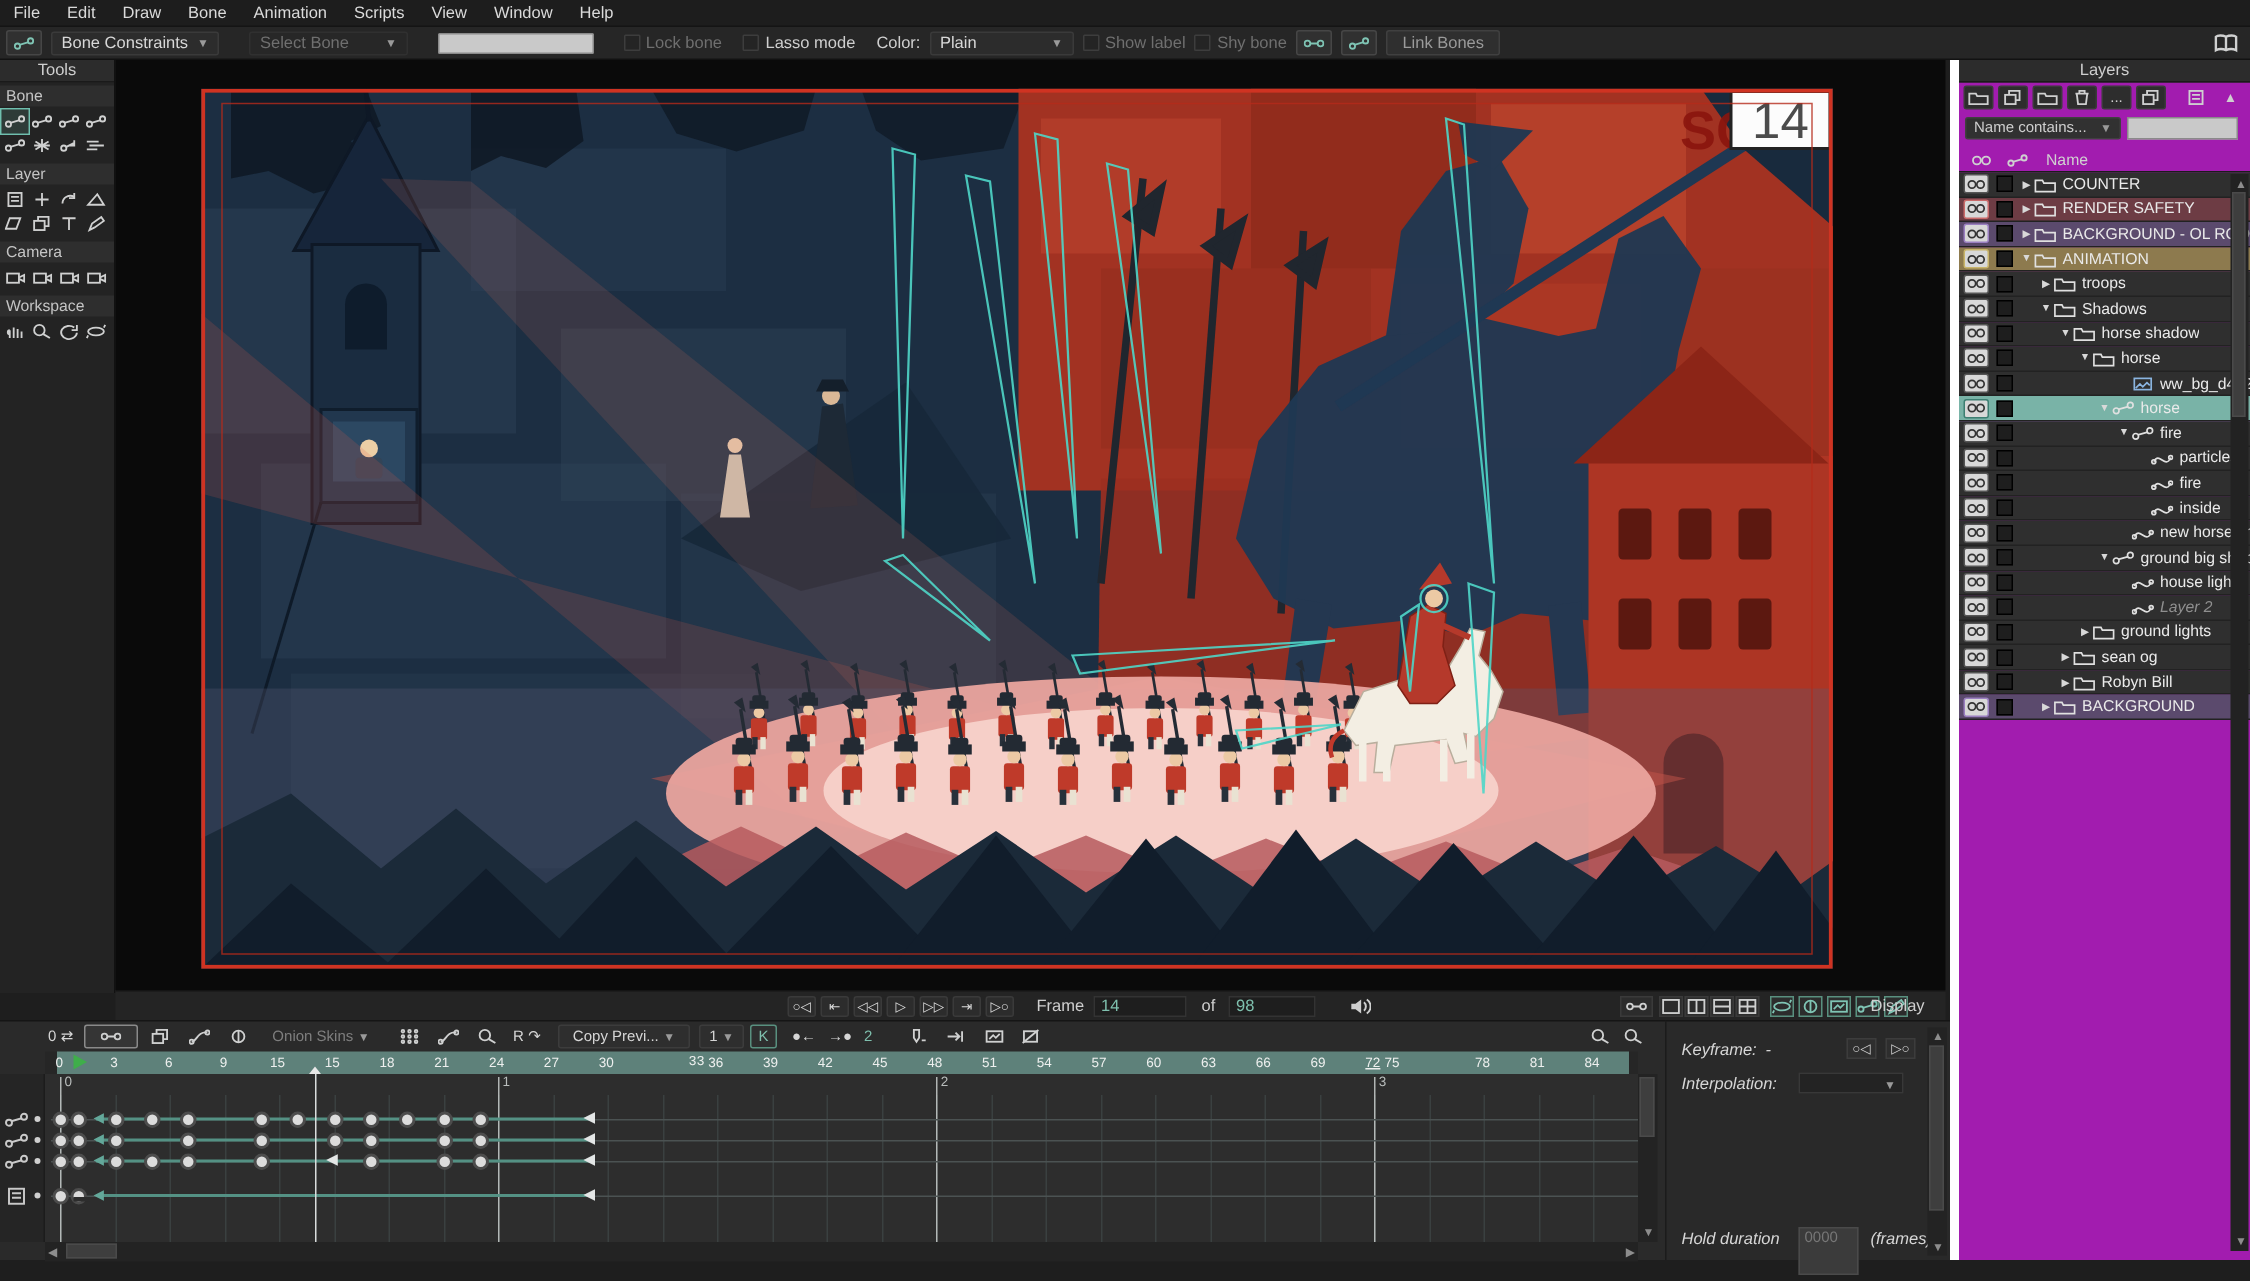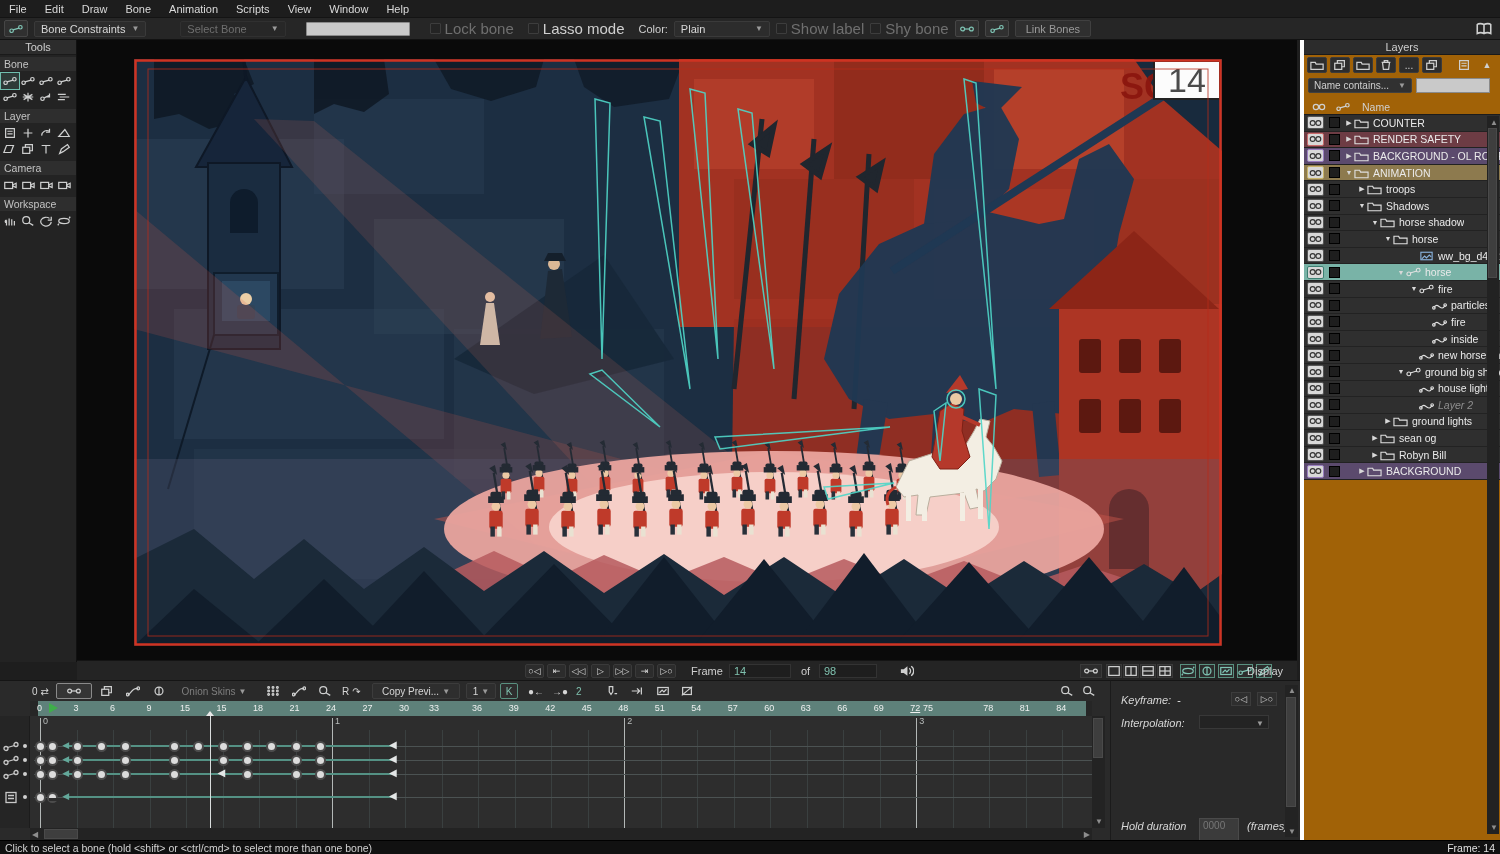--- a/index.html
+++ b/index.html
@@ -7,21 +7,21 @@
   #app { position:relative; width:1500px; height:854px; background:#1e1e1e; color:#d6d6d6; }
 
   
   #menubar { position:absolute; left:0; top:0; width:1500px; height:18px; background:#1d1d1d; border-bottom:1px solid #141414; display:flex; align-items:center; }
   .menu-item { padding:0 9px; font-size:11px; color:#dadada; line-height:18px; cursor:default; }
   #toolbar { position:absolute; left:0; top:18px; width:1500px; height:22px; background:#262626; border-bottom:1px solid #121212; display:flex; align-items:center; gap:6px; padding:0 4px; }
   .tdrop { height:16px; display:flex; align-items:center; gap:6px; padding:0 6px; font-size:11px; color:#d8d8d8; background:#2c2c2c; border:1px solid #3a3a3a; border-radius:2px; }
   .tdrop.dis { color:#6f6f6f; background:#272727; border-color:#303030; }
   .tcaret { font-size:8px; color:#9a9a9a; }
   .tinput { width:104px; height:14px; background:#c9c9c9; border:1px solid #8a8a8a; border-radius:1px; }
-  .tcheck { display:flex; align-items:center; gap:4px; font-size:15px; color:#cfcfcf; }
+  .tcheck { display:flex; align-items:center; gap:4px; font-size:11px; color:#cfcfcf; }
   .tcheck.dis { color:#6f6f6f; }
   .cbox { width:11px; height:11px; background:#242424; border:1px solid #3d3d3d; border-radius:1px; }
   .tlabel { font-size:11px; color:#cfcfcf; }
   .ibtn { width:24px; height:17px; display:flex; align-items:center; justify-content:center; background:#303030; border:1px solid #464646; border-radius:2px; }
   .btn { height:17px; padding:0 10px; font-size:11px; color:#cfcfcf; background:#2f2f2f; border:1px solid #404040; border-radius:2px; display:flex; align-items:center; }
   .spacer { flex:1; }
 
   
   #toolspanel { position:absolute; left:0; top:40px; width:77px; height:622px; background:#232323; border-right:1px solid #111; }
   .panel-title { height:15px; background:#2c2c2c; font-size:11px; color:#cfcfcf; text-align:center; line-height:15px; border-bottom:1px solid #1a1a1a; }
@@ -73,21 +73,21 @@
   .sarrow { position:absolute; color:#8d8d8d; font-size:8px; text-align:center; }
 
   
   #keypanel { position:absolute; left:1110px; top:680px; width:190px; height:160px; background:#292929; border-left:1px solid #1b1b1b; border-top:1px solid #151515; }
   .klabel { position:absolute; font-size:11px; color:#d6d6d6;font-style:italic; }
   .kbtn { position:absolute; width:20px; height:14px; background:#2e2e2e; border:1px solid #3c3c3c; color:#cfcfcf; font-size:9px; text-align:center; line-height:12px; }
   .kdrop { position:absolute; width:70px; height:14px; background:#232323; border:1px solid #383838; }
   .kinput { position:absolute; width:40px; height:32px; background:#3b3b3b; border:1px solid #4a4a4a; color:#777; font-size:10px; padding:0 3px; line-height:13px; }
 
   
-  #layers { position:absolute; left:1300px; top:40px; width:200px; height:800px; background:#a16207; border-left:4px solid #ffffff; }
+  #layers { position:absolute; left:1300px; top:40px; width:200px; height:800px; background:#a21caf; border-left:6px solid #ffffff; }
   #layers-toolbar { height:20px; display:flex; align-items:center; gap:3px; padding:0 3px; }
   .lbtn { width:20px; height:16px; display:flex; align-items:center; justify-content:center; background:#2d2d2d; border:1px solid #3b3b3b; border-radius:2px; }
   #filterrow { height:20px; display:flex; align-items:center; gap:4px; padding:0 4px; }
   #filterbtn { width:104px; height:15px; background:#313131; border:1px solid #404040; font-size:10px; color:#cfcfcf; display:flex; align-items:center; justify-content:space-between; padding:0 5px; border-radius:2px;}
   #filterinput { width:74px; height:15px; background:#c9c9c9; border:1px solid #8a8a8a; }
   #colheader { height:16px; display:flex; align-items:center; font-size:10.5px; color:#d0d0d0; border-bottom:1px solid #1c1c1c; margin-top:4px; }
   #layerlist { position:relative; }
   .lrow { height:16.6px; display:flex; align-items:center; border-bottom:1px solid #222; background:#2f2f2f; }
   .lrow.tint-red { background:#6d3c44; }
   .lrow.tint-purple { background:#5b4a6d; }
@@ -272,21 +272,21 @@
   <div id="toolbar">
     <span class="ibtn">
         <svg class="tico teal">
           <use href="#s-bone"></use>
         </svg>
       </span>
     <span class="tdrop">
         <span>Bone Constraints</span>
         <span class="tcaret">▼</span>
       </span>
-    <span class="tdrop dis" style="margin-left:28px;gap:24px;">
+    <span class="tdrop dis" style="margin-left:14px;gap:24px;">
         <span>Select Bone</span>
         <span class="tcaret">▼</span>
       </span>
     <span class="tinput" style="margin-left:14px;"></span>
     <span class="tcheck dis" style="margin-left:14px;">
         <span class="cbox"></span>
         <span>Lock bone</span>
       </span>
     <span class="tcheck" style="margin-left:8px;">
         <span class="cbox"></span>
@@ -802,21 +802,21 @@
           <span class="rtick" style="left: 35.51px;">3</span>
           <span class="rtick" style="left: 72.02px;">6</span>
           <span class="rtick" style="left: 108.53px;">9</span>
           <span class="rtick" style="left: 142.04px;">15</span>
           <span class="rtick" style="left: 178.55px;">15</span>
           <span class="rtick" style="left: 215.06px;">18</span>
           <span class="rtick" style="left: 251.57px;">21</span>
           <span class="rtick" style="left: 288.08px;">24</span>
           <span class="rtick" style="left: 324.59px;">27</span>
           <span class="rtick" style="left: 361.1px;">30</span>
-          <span class="rtick" style="left: 391px;">33</span>
+          <span class="rtick" style="left: 421px; font-family: Liberation Mono, monospace;">33</span>
           <span class="rtick" style="left: 434.12px;">36</span>
           <span class="rtick" style="left: 470.63px;">39</span>
           <span class="rtick" style="left: 507.14px;">42</span>
           <span class="rtick" style="left: 543.65px;">45</span>
           <span class="rtick" style="left: 580.16px;">48</span>
           <span class="rtick" style="left: 616.67px;">51</span>
           <span class="rtick" style="left: 653.18px;">54</span>
           <span class="rtick" style="left: 689.69px;">57</span>
           <span class="rtick" style="left: 726.2px;">60</span>
           <span class="rtick" style="left: 762.71px;">63</span>
@@ -1334,18 +1334,13 @@
           <span class="lname">BACKGROUND</span>
         </div>
       </div>
     <div class="scrollbar" style="position:absolute; right:1px; top:76px; width:12px; height:718px; background:#222;">
       <span class="sarrow" style="left:3px; top:2px;">▲</span>
       <div class="sthumb" style="left:1px; top:12px; width:9px; height:150px;"></div>
       <span class="sarrow" style="left:3px; bottom:2px;">▼</span>
     </div>
   </div>
 
-  <div id="statusbar">
-    <span>Click to select a bone (hold &lt;shift&gt; or &lt;ctrl/cmd&gt; to select more than one bone)</span>
-    <span class="spacer"></span>
-    <span style="color:#e0e0e0;">Frame: 14</span>
-  </div>
 </div>
 
 </body></html>

